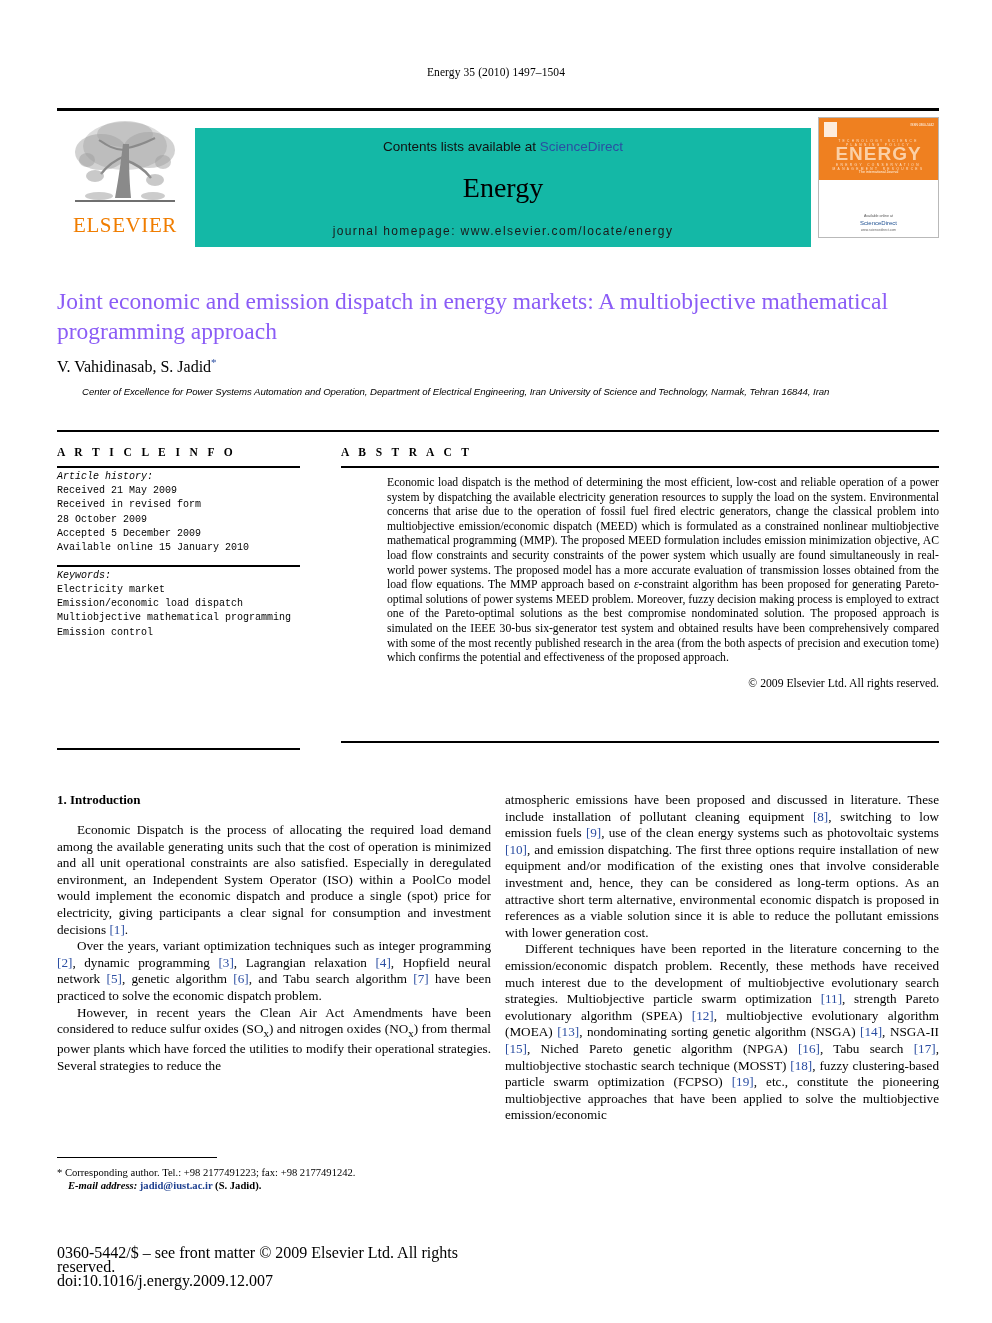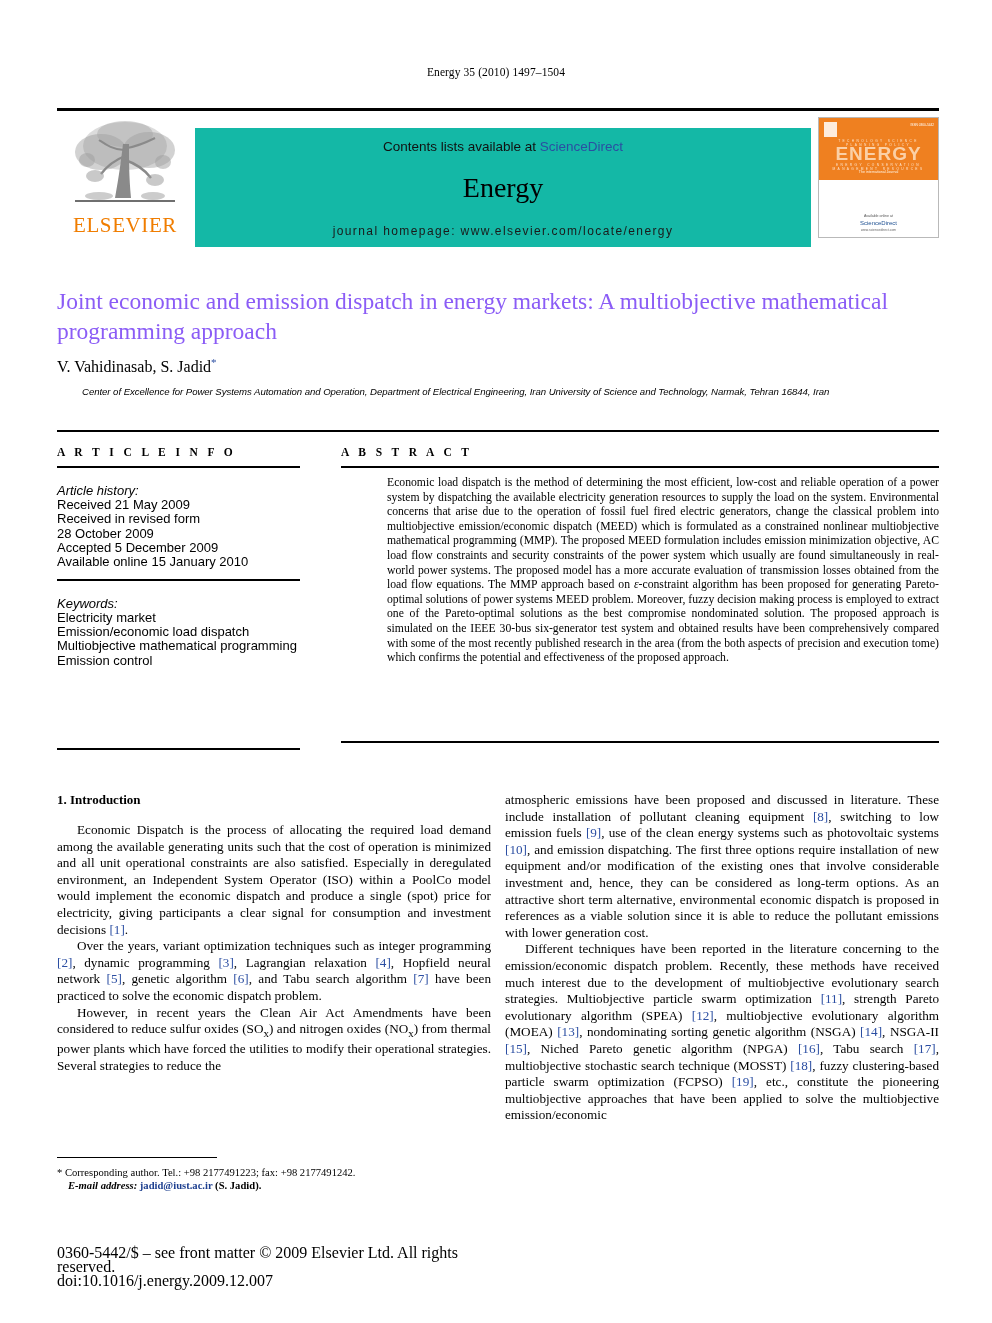--- a/index.html
+++ b/index.html
@@ -268,24 +268,24 @@
     font-weight: bold;
     font-size: 11.5px;
     letter-spacing: 3.4px;
   }
   .thin-rule {
     margin-top: 8px;
     height: 2px;
     background: #000;
   }
   .info-body {
-    margin-top: 16px;
-    font-size: 13px;
+    margin-top: 2px;
+    font-size: 10px;
     line-height: 14.2px;
-    font-family: Liberation Sans, sans-serif;
+    font-family: Liberation Mono, monospace;
   }
   .info-body .lead {
     font-style: italic;
   }
   .info-rule2 {
     margin-top: 10px;
     height: 1.5px;
     background: #000;
   }
   .abs-body {
@@ -461,20 +461,21 @@
       <div>Emission/economic load dispatch</div>
       <div>Multiobjective mathematical programming</div>
       <div>Emission control</div>
     </div>
   </div>
 
   <div class="abs-col">
     <div class="sec-label">A B S T R A C T</div>
     <div class="thin-rule"></div>
     <div class="abs-body">Economic load dispatch is the method of determining the most efficient, low-cost and reliable operation of a power system by dispatching the available electricity generation resources to supply the load on the system. Environmental concerns that arise due to the operation of fossil fuel fired electric generators, change the classical problem into multiobjective emission/economic dispatch (MEED) which is formulated as a constrained nonlinear multiobjective mathematical programming (MMP). The proposed MEED formulation includes emission minimization objective, AC load flow constraints and security constraints of the power system which usually are found simultaneously in real-world power systems. The proposed model has a more accurate evaluation of transmission losses obtained from the load flow equations. The MMP approach based on <i>ε</i>-constraint algorithm has been proposed for generating Pareto-optimal solutions of power systems MEED problem. Moreover, fuzzy decision making process is employed to extract one of the Pareto-optimal solutions as the best compromise nondominated solution. The proposed approach is simulated on the IEEE 30-bus six-generator test system and obtained results have been comprehensively compared with some of the most recently published research in the area (from the both aspects of precision and execution tome) which confirms the potential and effectiveness of the proposed approach.</div>
+    <div class="abs-copy">© 2009 Elsevier Ltd. All rights reserved.</div>
   </div>
 
   <div class="rule-left-bottom"></div>
   <div class="rule-right-bottom"></div>
 
   <div class="body-left">
     <div class="sec-head">1. Introduction</div>
     <p class="para">Economic Dispatch is the process of allocating the required load demand among the available generating units such that the cost of operation is minimized and all unit operational constraints are also satisfied. Especially in deregulated environment, an Independent System Operator (ISO) within a PoolCo model would implement the economic dispatch and produce a single (spot) price for electricity, giving participants a clear signal for consumption and investment decisions <span class="ref">[1]</span>.</p>
     <p class="para">Over the years, variant optimization techniques such as integer programming <span class="ref">[2]</span>, dynamic programming <span class="ref">[3]</span>, Lagrangian relaxation <span class="ref">[4]</span>, Hopfield neural network <span class="ref">[5]</span>, genetic algorithm <span class="ref">[6]</span>, and Tabu search algorithm <span class="ref">[7]</span> have been practiced to solve the economic dispatch problem.</p>
     <p class="para">However, in recent years the Clean Air Act Amendments have been considered to reduce sulfur oxides (SO<sub>x</sub>) and nitrogen oxides (NO<sub>x</sub>) from thermal power plants which have forced the utilities to modify their operational strategies. Several strategies to reduce the</p>

